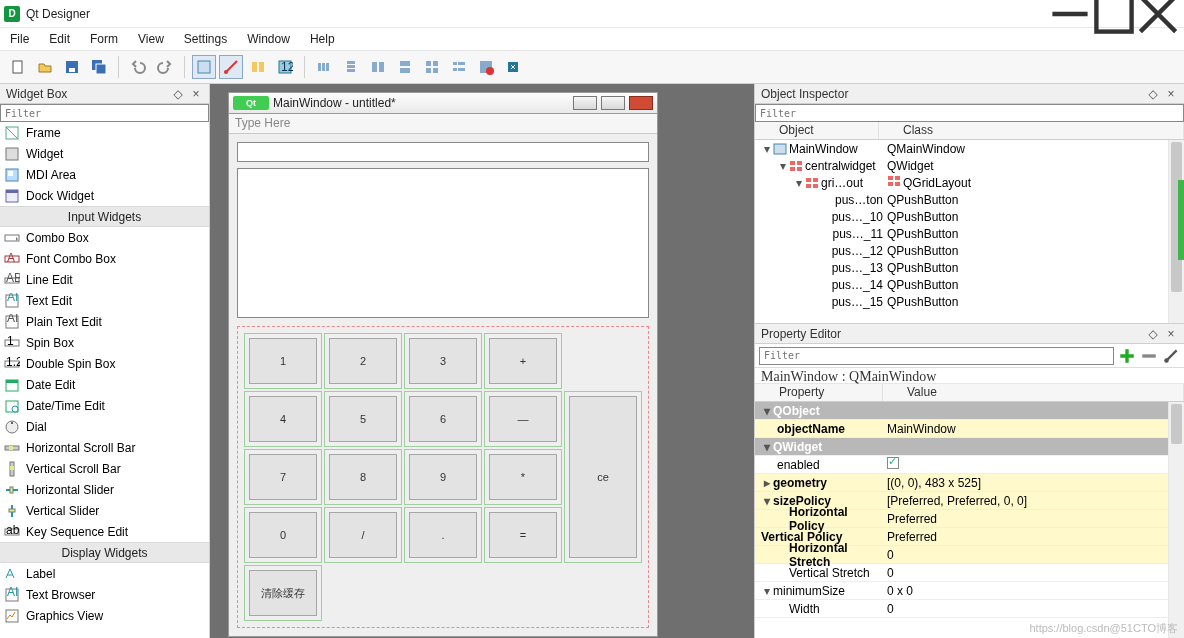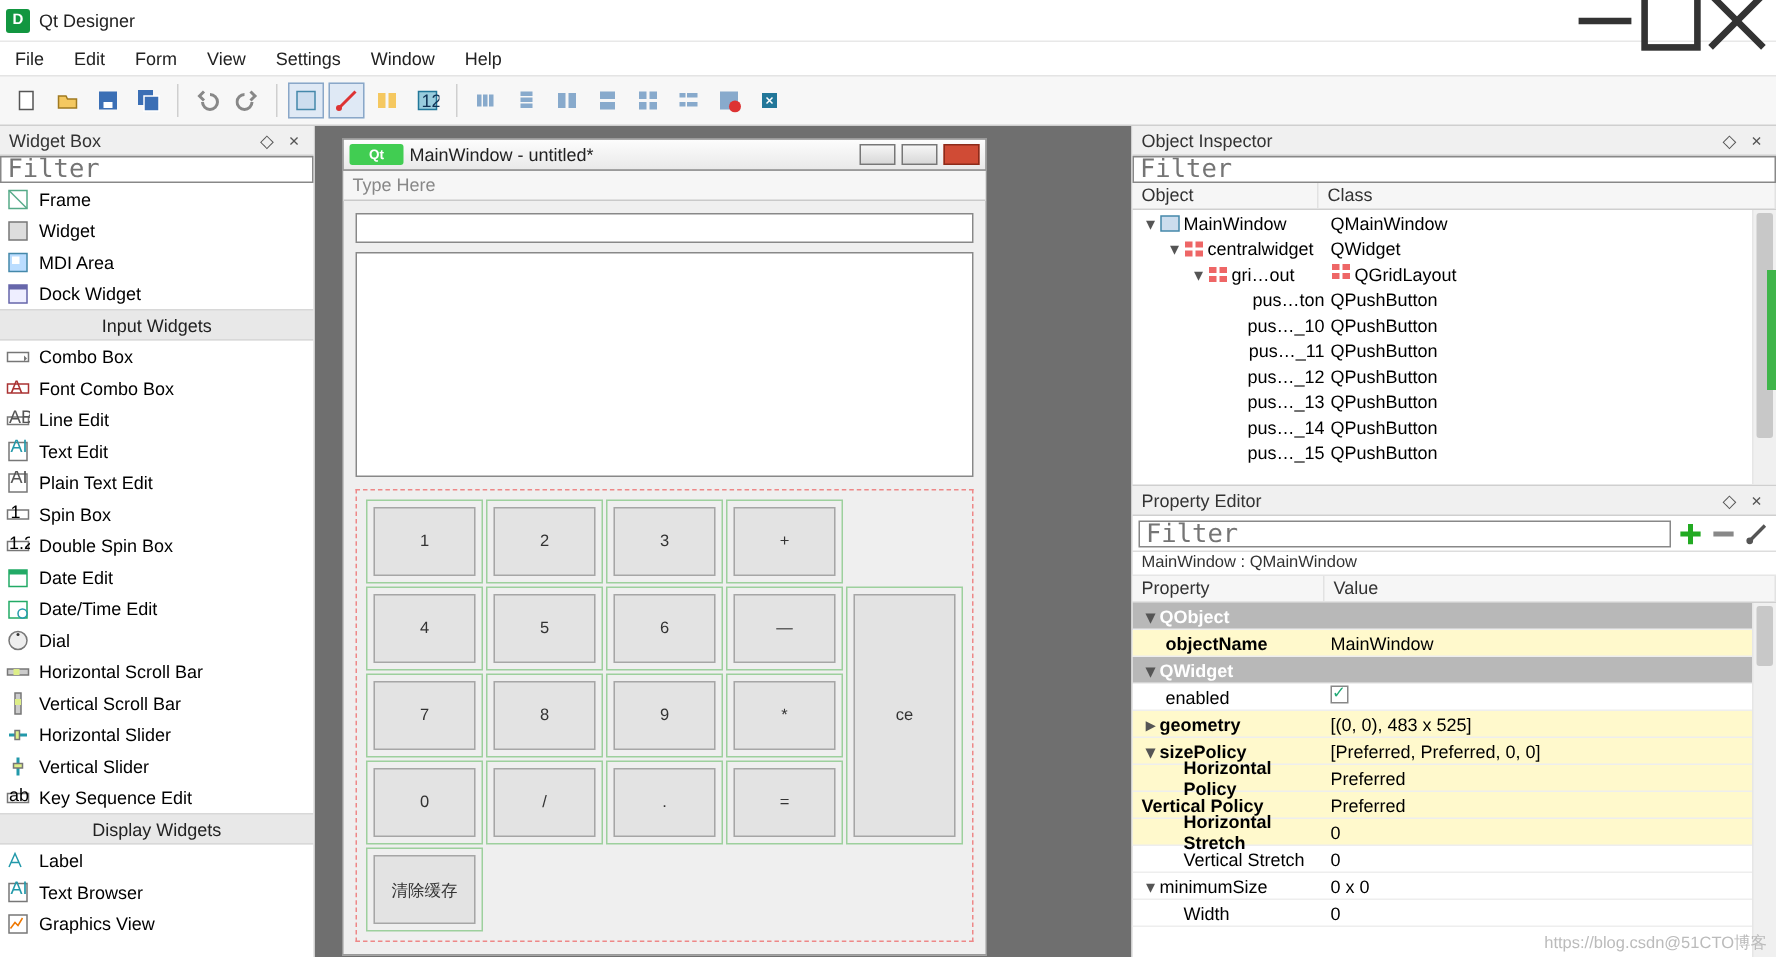--- a/index.html
+++ b/index.html
@@ -24,21 +24,21 @@
   .toolbar svg { width:16px; height:16px;}
 
   
   .main { display:flex; height: calc(638px - 28px - 22px - 34px); }
 
   
   .left { width:210px; background:#fff; border-right:1px solid #cfcfcf; display:flex; flex-direction:column;}
   .panel-title { height:20px; background:#f0f0f0; border-bottom:1px solid #cfcfcf; display:flex; align-items:center; padding:0 6px; color:#333;}
   .panel-title .t{flex:1;}
   .panel-title .pb{width:14px; text-align:center; color:#555; margin-left:4px;}
-  .filter { width:100%; border:1px solid #888; height:18px; padding:0 4px; font-family:monospace; font-size:17px; color:#888;}
+  .filter { width:100%; border:1px solid #888; height:18px; padding:0 4px; font-family:monospace; font-size:10px; color:#888;}
   .wb-list{ flex:1; overflow:hidden;}
   .wb-item{ height:21px; display:flex; align-items:center; padding-left:4px; gap:6px; color:#000;}
   .wb-item .ico{ width:16px; height:16px; display:flex; align-items:center; justify-content:center;}
   .wb-cat{ height:21px; background:#e8e8e8; text-align:center; line-height:21px; color:#222; border-top:1px solid #d8d8d8; border-bottom:1px solid #d8d8d8;}
 
   
   .center{ flex:1; background:#6f6f6f; position:relative; display:flex; align-items:flex-start; justify-content:flex-start;}
   .formwin{ position:absolute; left:18px; top:8px; width:430px; }
   .formwin .fw-bar{ height:22px; background:linear-gradient(#fdfdfd,#e9e9e9); border:1px solid #9a9a9a; display:flex; align-items:center; padding:0 4px; gap:4px;}
   .formwin .fw-bar .qt{width:36px;height:14px;background:#41cd52;border-radius:2px;color:#fff;font-size:9px;text-align:center;line-height:14px;font-weight:bold;}
@@ -54,35 +54,35 @@
   .gridsel .cell{ border:1px solid #9dd09d; display:flex; align-items:center; justify-content:center; padding:4px;}
   .gridsel .cell.tall{ grid-row: span 3;}
   .gridsel .cell .btn{ width:100%; height:100%; border:1px solid #a6a6a6; background:#e3e3e3; color:#333; display:flex; align-items:center; justify-content:center; font-size:11px;}
 
   
   .right{ width:430px; display:flex; flex-direction:column; background:#fff; border-left:1px solid #cfcfcf;}
   .oi, .pe { display:flex; flex-direction:column; }
   .oi { flex:0 0 240px; border-bottom:1px solid #cfcfcf;}
   .pe { flex:1; }
   .oi .hdr, .pe .hdr { display:flex; height:18px; background:#f6f6f6; border-bottom:1px solid #cfcfcf;}
-  .colh{ flex:1; padding:1px 6px; border-right:1px solid #e2e2e2; color:#333;}
+  .colh{ flex:1; padding:1px 24px; border-right:1px solid #e2e2e2; color:#333;}
   .tree{ flex:1; overflow:auto; position:relative;}
   .trow{ height:17px; display:flex; align-items:center;}
   .trow .c1{ width:128px; display:flex; align-items:center; overflow:hidden; white-space:nowrap;}
   .trow .c2{ flex:1; padding-left:4px;}
   .tw{ width:12px; text-align:center; color:#555; display:inline-block;}
   .tic{ width:14px; height:12px; display:inline-block; margin-right:2px;}
   .scroll-ind{ position:absolute; right:0; top:0; width:16px; height:100%; background:#f0f0f0; border-left:1px solid #e6e6e6;}
   .scroll-ind .thumb{ position:absolute; left:2px; right:2px; background:#c8c8c8; border-radius:2px;}
   .greenthumb{ position:absolute; right:0; width:6px; background:#3fb54a;}
 
   .pe-toolbar{ height:24px; display:flex; align-items:center; padding:0 4px; gap:4px; border-bottom:1px solid #ddd;}
   .pe-toolbar .f{ flex:1;}
   .pe-toolbar .ib{ width:18px; height:18px; display:flex; align-items:center; justify-content:center;}
-  .pe .crumb{ height:16px; padding:1px 6px; color:#333; font-family:Liberation Sans, sans-serif; font-size:11px; border-bottom:1px solid #e6e6e6;}
+  .pe .crumb{ height:16px; padding:1px 6px; color:#333; font-family:Liberation Serif, serif; font-size:14px; border-bottom:1px solid #e6e6e6;}
   .pe .phdr{ display:flex; height:18px; background:#f6f6f6; border-bottom:1px solid #cfcfcf;}
 
   .pgrid{ flex:1; overflow:hidden; position:relative;}
   .prow{ height:18px; display:flex; align-items:center; border-bottom:1px solid #eee;}
   .prow .pn{ width:128px; padding-left:6px; display:flex; align-items:center;}
   .prow .pv{ flex:1; padding-left:4px;}
   .prow.section{ background:#b8b8b8; color:#fff; font-weight:bold;}
   .prow.section .pn{ width:auto; flex:1;}
   .prow.changed{ background:#fff9cc;}
   .prow.changed .pn{ font-weight:bold;}

